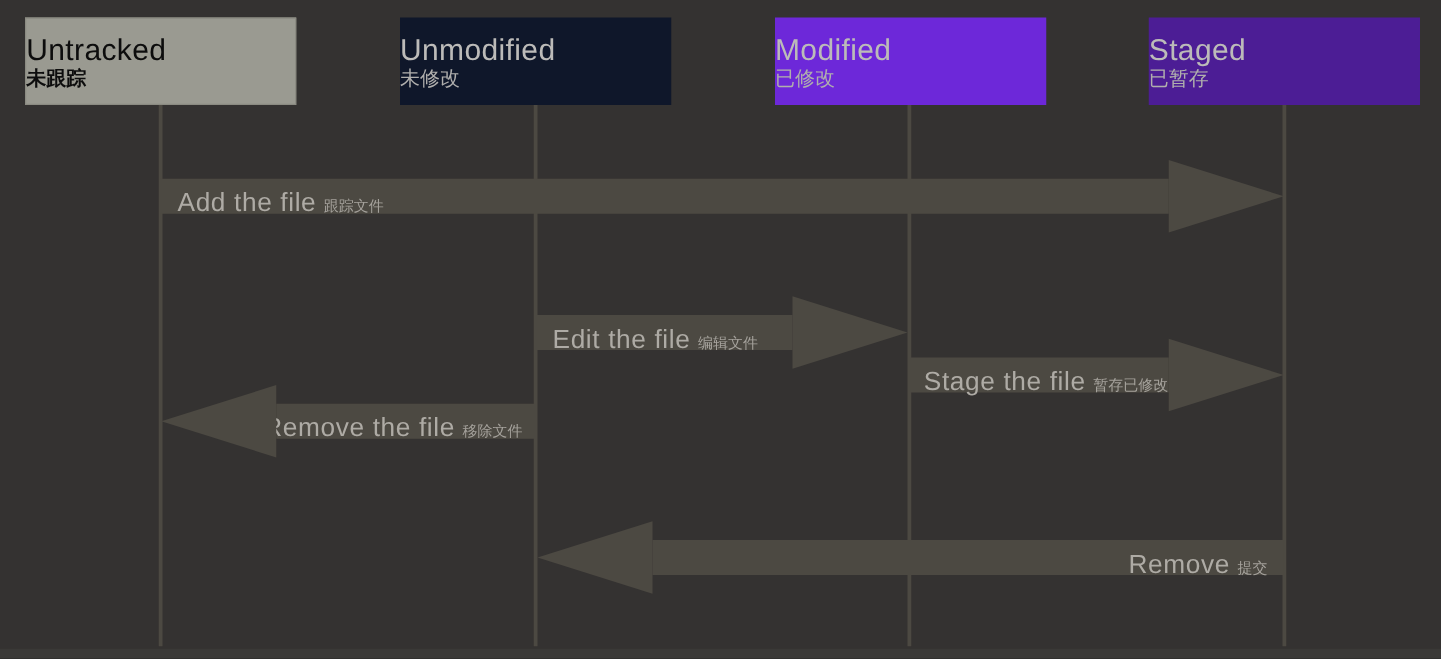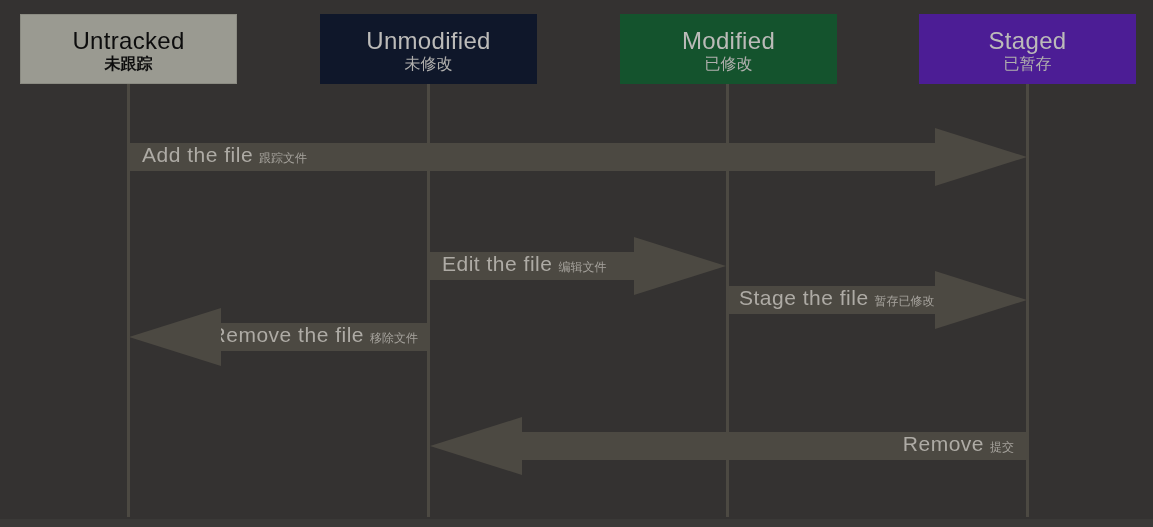--- a/index.html
+++ b/index.html
@@ -10,30 +10,30 @@
     overflow:hidden;
     font-family:"Liberation Sans", sans-serif;
   }
   .bottom-strip{
     position:absolute;left:0;bottom:0;width:100%;height:8px;
     background:#3a3937;
   }
   
   .state-box{
     position:absolute;top:14px;width:217px;height:70px;
-    display:flex;flex-direction:column;align-items:center;justify-content:center;
+    display:flex;flex-direction:column;justify-content:center;
     box-sizing:border-box;
   }
   .state-box .title{font-size:24px;letter-spacing:.3px;line-height:28px;}
   .state-box .sub{font-size:16px;line-height:15px;margin-top:1px;}
   .box-untracked{left:20px;background:#9a9a91;border:1px solid #8b8b82;}
   .box-untracked .title{color:#0d0d0d;}
   .box-untracked .sub{color:#0d0d0d;font-weight:700;}
   .box-unmodified{left:320px;background:#0f172a;}
-  .box-modified{left:620px;background:#14532d;}
+  .box-modified{left:620px;background:#6d28d9;}
   .box-staged{left:919px;background:#4c1d95;}
   .box-unmodified .title,.box-modified .title,.box-staged .title{color:#bcbbb9;}
   .box-unmodified .sub,.box-modified .sub,.box-staged .sub{color:#b0afad;}
   
   .lifeline{
     position:absolute;top:84px;width:3px;height:433px;background:#4c4942;
   }
   .ll-untracked{left:127px;}
   .ll-unmodified{left:427px;}
   .ll-modified{left:726px;}
@@ -48,21 +48,21 @@
     border-bottom:29px solid transparent;
     border-left:92px solid #4c4942;
   }
   .head-left{
     position:absolute;width:0;height:0;
     border-top:29px solid transparent;
     border-bottom:29px solid transparent;
     border-right:92px solid #4c4942;
   }
   .arrow-label{
-    position:absolute;top:0;height:28px;line-height:24px;
+    position:absolute;top:0;height:28px;line-height:40px;
     white-space:nowrap;
     font-size:21px;color:#aeaba5;letter-spacing:.5px;
   }
   .arrow-label .zh{font-size:12px;color:#a5a29c;letter-spacing:0;margin-left:6px;}
   
   .shaft-add{left:128px;top:143px;width:807px;}
   .head-add{left:935px;top:128px;}
   
   .shaft-edit{left:428px;top:252px;width:206px;}
   .head-edit{left:634px;top:237px;}

